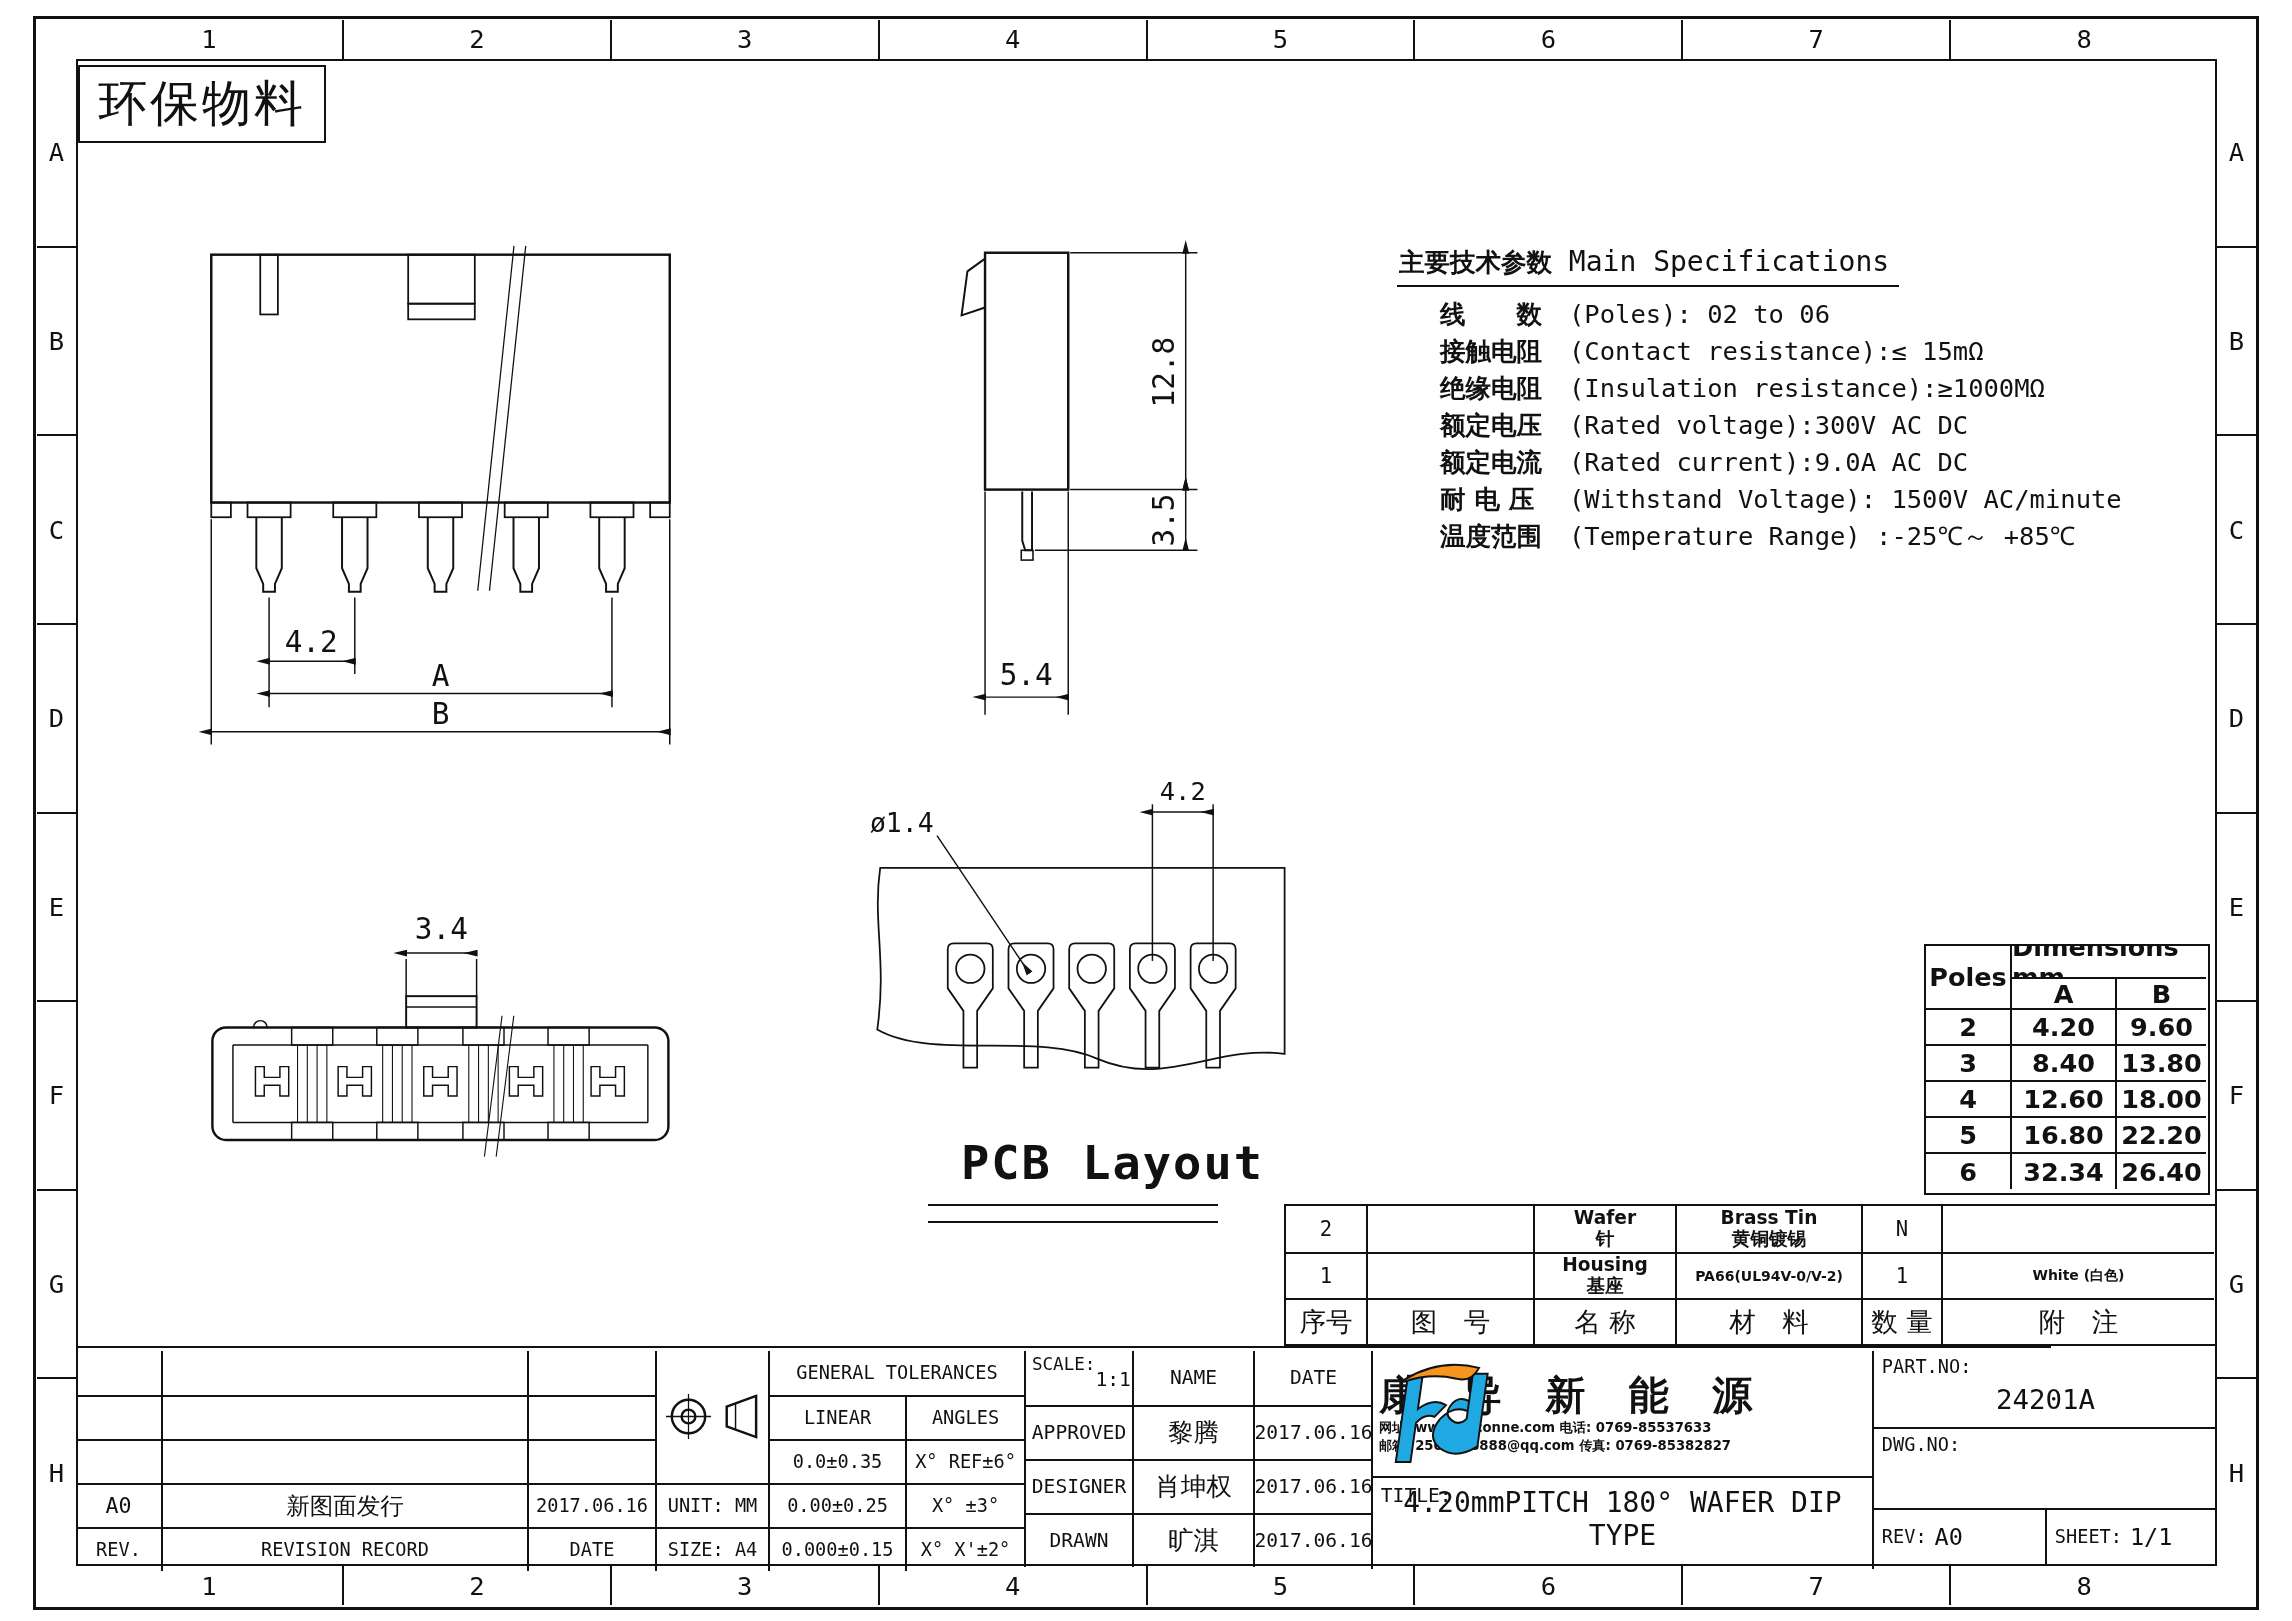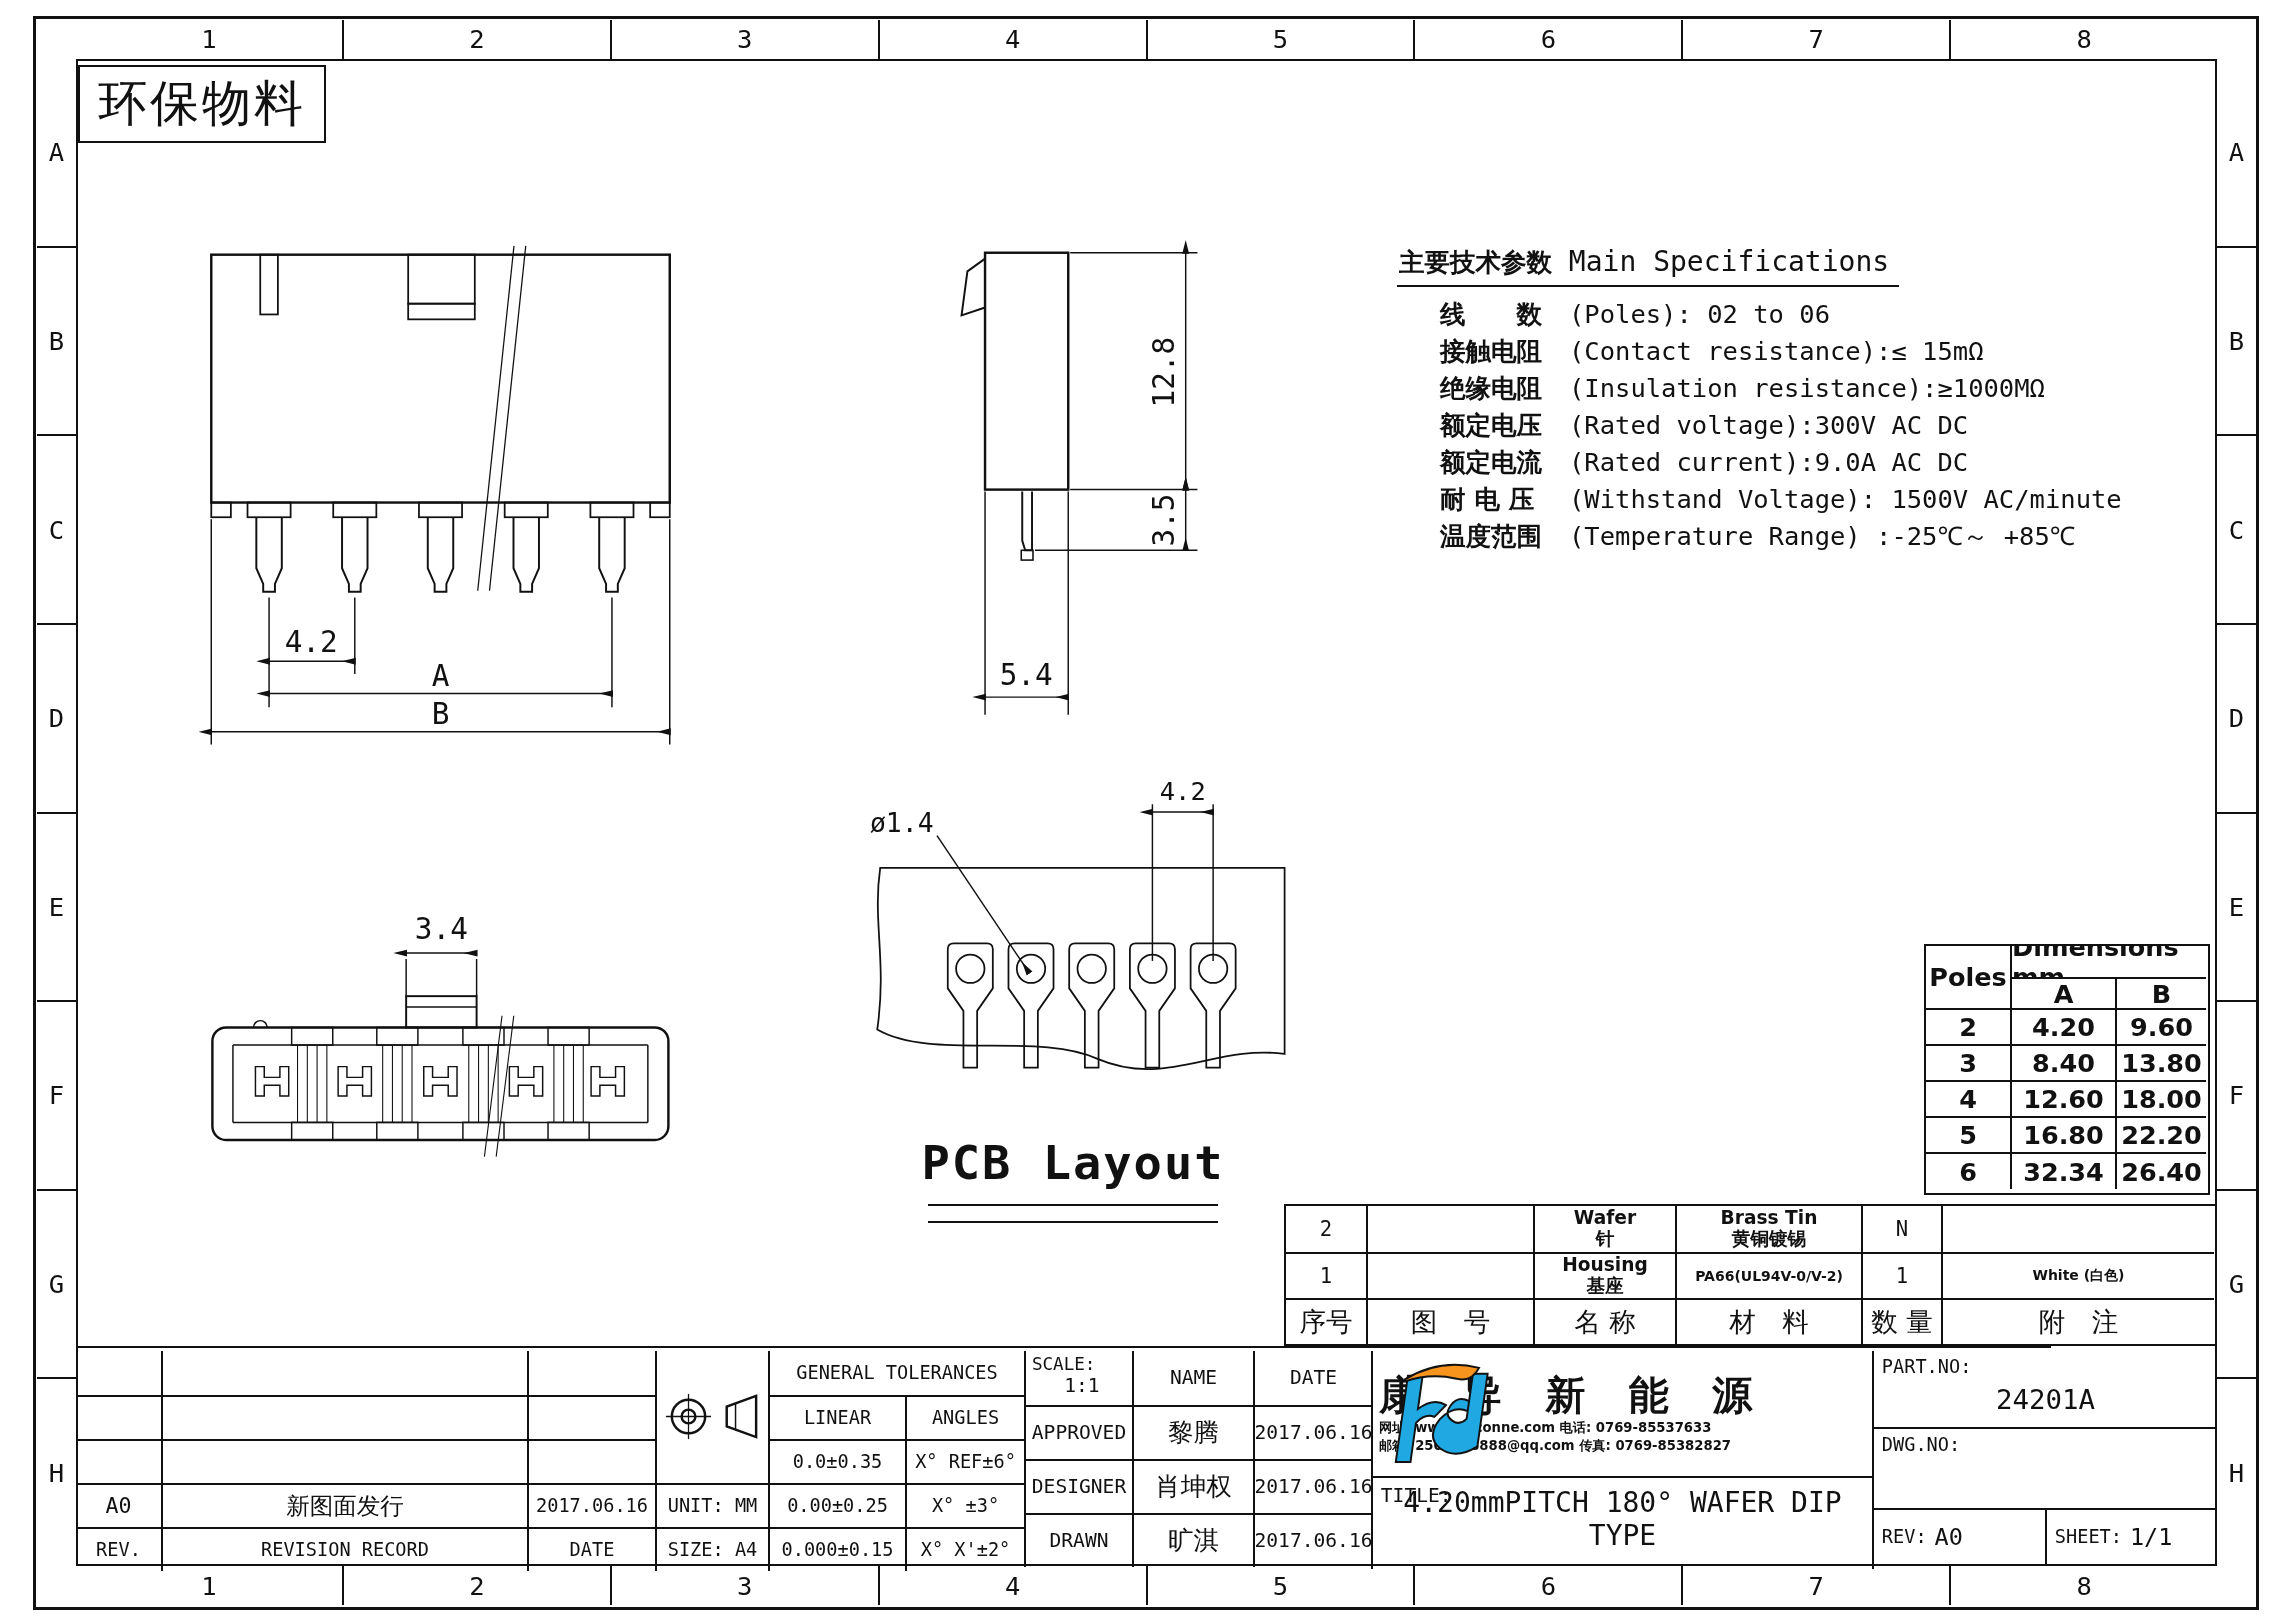--- a/index.html
+++ b/index.html
@@ -56,26 +56,26 @@
   .title-area .lbl{position:absolute;left:7.8px;top:5.9px;font-size:19.6px}
   .title-area .val{position:absolute;left:0;right:0;bottom:13.7px;text-align:center;font-size:28px}
   .pn-row{height:78px;border-bottom:2px solid #111;position:relative}
   .dn-row{height:81px;border-bottom:2px solid #111;position:relative}
   .rs-row{height:54px;display:flex}
   .pn-row .lbl,.dn-row .lbl{position:absolute;left:7.8px;top:4.9px}
   .pn-row .val{position:absolute;left:0;right:0;top:33px;text-align:center;font-size:27.4px}
   .rs-cell{display:flex;align-items:center;padding-left:7.8px;gap:8px}
   .rs-cell.first{width:173px;border-right:2px solid #111}
   .rs-cell .v{font-size:23.5px}
-  .scale-cell{flex-direction:column;align-items:flex-start!important;justify-content:flex-start!important;padding:2.9px 0 0 5.9px;font-size:17.6px;line-height:21.6px}
+  .scale-cell{flex-direction:row;align-items:flex-start!important;justify-content:flex-start!important;padding:2.9px 0 0 5.9px;font-size:17.6px;line-height:21.6px}
   .scale-cell .sv{align-self:center;font-size:19.6px}
   
   svg{position:absolute;overflow:visible}
   svg text{font-family:"DejaVu Sans Mono",monospace;fill:#111}
-  .pcb-caption{left:882px;top:1135px;width:382px;text-align:center;font-size:47px;font-weight:bold;letter-spacing:2px}
+  .pcb-caption{left:882px;top:1135px;width:382px;text-align:right;font-size:47px;font-weight:bold;letter-spacing:2px}
   .pcb-line1{left:928px;top:1204px;width:290px;border-top:2.5px solid #111}
   .pcb-line2{left:928px;top:1221px;width:290px;border-top:2.5px solid #111}
 </style>
 </head>
 <body>
 
 <div class="abs outer-border"></div>
 <div class="abs inner-frame"></div>
 
 <div class="abs strip strip-h" style="top:19.6px">

